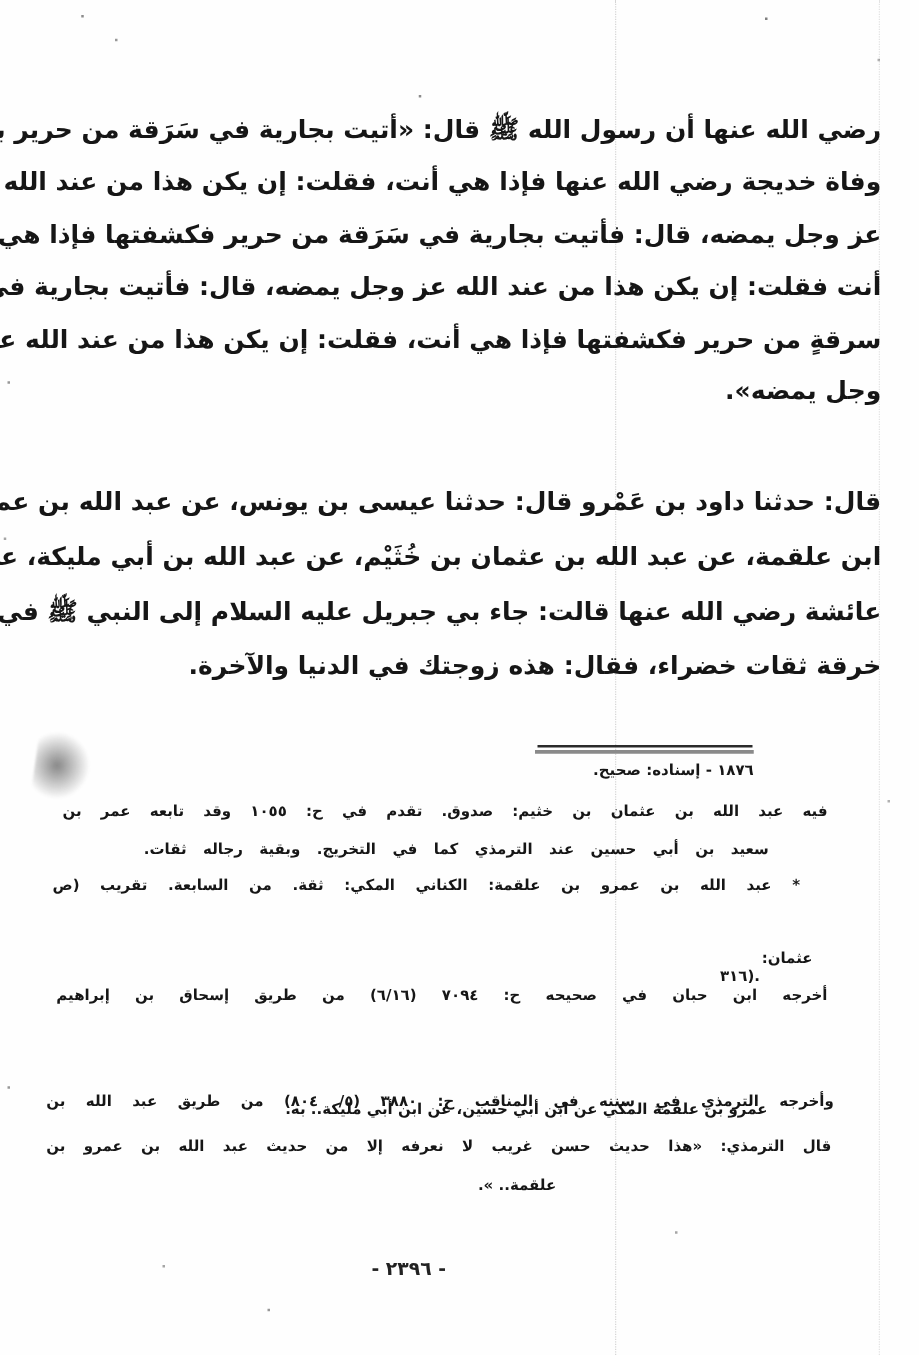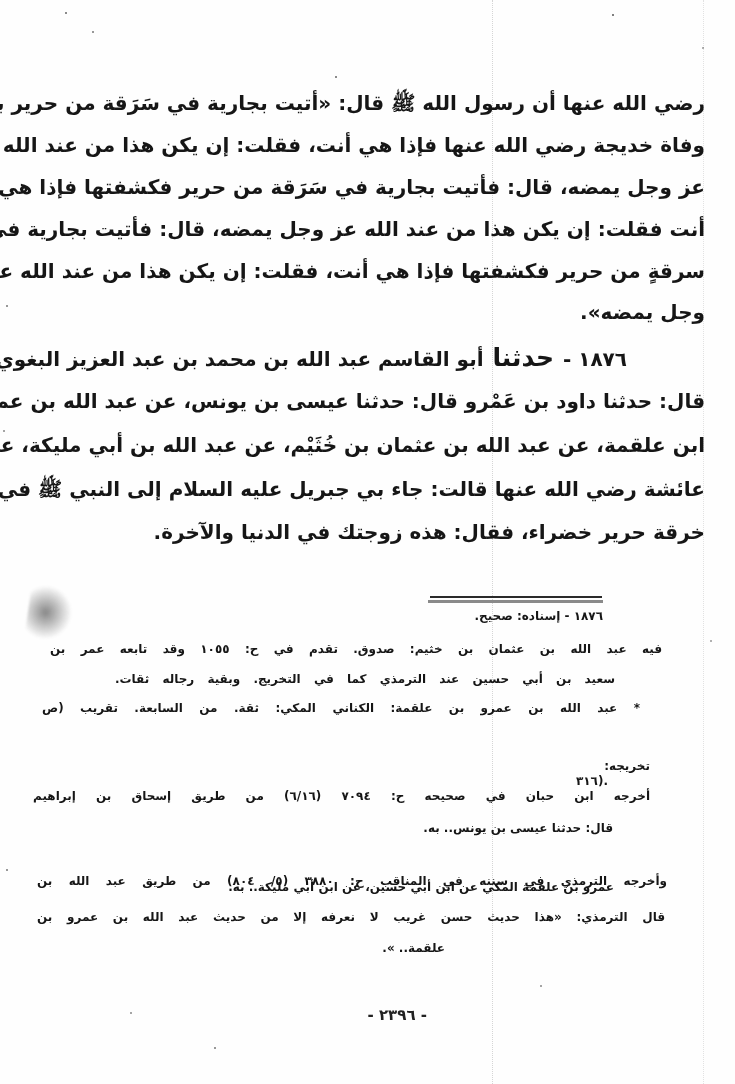--- a/index.html
+++ b/index.html
@@ -29,21 +29,21 @@
     font-size:25px;
     letter-spacing:-1px;
     padding:0 2px;
   }
   .bold-label{font-weight:900;}
   .sep{position:absolute;background:#2a2a2a;}
   .sep2{position:absolute;background:#8a8a8a;}
   .pageno{
     position:absolute;
     font-size:15px;font-weight:700;color:#222;
-    direction:rtl;
+    text-align:center;direction:rtl;
     font-family:"DejaVu Sans",sans-serif;
   }
   
   .vline{position:absolute;top:0;height:100%;width:0;border-left:1px dotted rgba(0,0,0,.16);}
   .smudge{
     position:absolute;left:28px;top:586px;width:44px;height:54px;
     background:radial-gradient(ellipse at 40% 50%, rgba(40,40,40,.55), rgba(40,40,40,0) 70%);
     filter:blur(1px);
     transform:rotate(8deg);
   }
@@ -74,46 +74,40 @@
   <div class="smudge"></div>
   <div class="speck"></div>
 
   <div class="ln body j" style="top:88px;right:30px;width:668px;">رضي الله عنها أن رسول الله ﷺ قال: «أتيت بجارية في سَرَقة من حرير بعد</div>
   <div class="ln body j" style="top:130px;right:30px;width:668px;">وفاة خديجة رضي الله عنها فإذا هي أنت، فقلت: إن يكن هذا من عند الله</div>
   <div class="ln body j" style="top:172px;right:30px;width:668px;">عز وجل يمضه، قال: فأتيت بجارية في سَرَقة من حرير فكشفتها فإذا هي</div>
   <div class="ln body j" style="top:214px;right:30px;width:668px;">أنت فقلت: إن يكن هذا من عند الله عز وجل يمضه، قال: فأتيت بجارية في</div>
   <div class="ln body j" style="top:256px;right:30px;width:668px;">سرقةٍ من حرير فكشفتها فإذا هي أنت، فقلت: إن يكن هذا من عند الله عز</div>
   <div class="ln body r" style="top:297px;right:30px;">وجل يمضه».</div>
 
-  <div class="ln body j" style="top:339px;right:108px;width:585px;">
-    <span>١٨٧٦ -</span>
-    <span class="hd">حدثنا</span>
-    <span>أبو القاسم عبد الله بن محمد بن عبد العزيز البغوي</span>
-  </div>
   <div class="ln body j" style="top:386px;right:30px;width:668px;">قال: حدثنا داود بن عَمْرو قال: حدثنا عيسى بن يونس، عن عبد الله بن عمرو</div>
   <div class="ln body j" style="top:430px;right:30px;width:668px;">ابن علقمة، عن عبد الله بن عثمان بن خُثَيْم، عن عبد الله بن أبي مليكة، عن</div>
   <div class="ln body j" style="top:474px;right:30px;width:668px;">عائشة رضي الله عنها قالت: جاء بي جبريل عليه السلام إلى النبي ﷺ في</div>
-  <div class="ln body r" style="top:517px;right:30px;">خرقة حرير خضراء، فقال: هذه زوجتك في الدنيا والآخرة.</div>
+  <div class="ln body r" style="top:517px;right:30px;">خرقة ثقات خضراء، فقال: هذه زوجتك في الدنيا والآخرة.</div>
 
   <div class="sep" style="top:596px;left:430px;width:172px;height:2px;"></div>
   <div class="sep2" style="top:600px;left:428px;width:175px;height:3px;"></div>
 
   <div class="ln fn r" style="top:607px;right:132px;">
     <span>١٨٧٦ -</span>
     <span class="bold-label">إسناده:</span>
     <span>صحيح.</span>
   </div>
   <div class="ln fn j" style="top:640px;right:73px;width:612px;">فيه عبد الله بن عثمان بن خثيم: صدوق. تقدم في ح: ١٠٥٥ وقد تابعه عمر بن</div>
   <div class="ln fn j" style="top:699px;right:95px;width:598px;">* عبد الله بن عمرو بن علقمة: الكناني المكي: ثقة. من السابعة. تقريب (ص</div>
   <div class="ln fn j" style="top:670px;right:120px;width:500px;">سعيد بن أبي حسين عند الترمذي كما في التخريج. وبقية رجاله ثقات.</div>
   <div class="ln fn r" style="top:728px;right:127px;margin-top:44px;">٣١٦).</div>
 
-  <div class="ln fn r bold-label" style="top:757px;right:85px;">تخريجه:</div>
-  <div class="ln fn j" style="top:787px;right:85px;width:617px;margin-left:14px;">أخرجه ابن حبان في صحيحه ح: ٧٠٩٤ (٦/١٦) من طريق إسحاق بن إبراهيم</div>
-  <div class="ln fn r" style="top:819px;right:122px;">قال: حدثنا عيسى بن يونس.. به.</div>
+  <div class="ln fn r bold-label" style="top:757px;right:85px;">عثمان:</div>
+  <div class="ln fn j" style="top:787px;right:73px;width:617px;margin-left:14px;">أخرجه ابن حبان في صحيحه ح: ٧٠٩٤ (٦/١٦) من طريق إسحاق بن إبراهيم</div>
   <div class="ln fn j" style="top:872px;right:68px;width:630px;">وأخرجه الترمذي في سننه في المناقب ح: ٣٨٨٠ (٥/ ٨٠٤) من طريق عبد الله بن</div>
   <div class="ln fn j" style="top:908px;right:70px;width:628px;">قال الترمذي: «هذا حديث حسن غريب لا نعرفه إلا من حديث عبد الله بن عمرو بن</div>
   <div class="ln fn r" style="top:878px;right:121px;">عمرو بن علقمة المكي عن ابن أبي حسين، عن ابن أبي مليكة.. به.</div>
   <div class="ln fn r" style="top:939px;right:290px;">علقمة.. ».</div>
 
   <div class="pageno" style="top:1006px;left:227px;width:200px;">- ٢٣٩٦ -</div>
 
 </div>
 
 </body></html>

